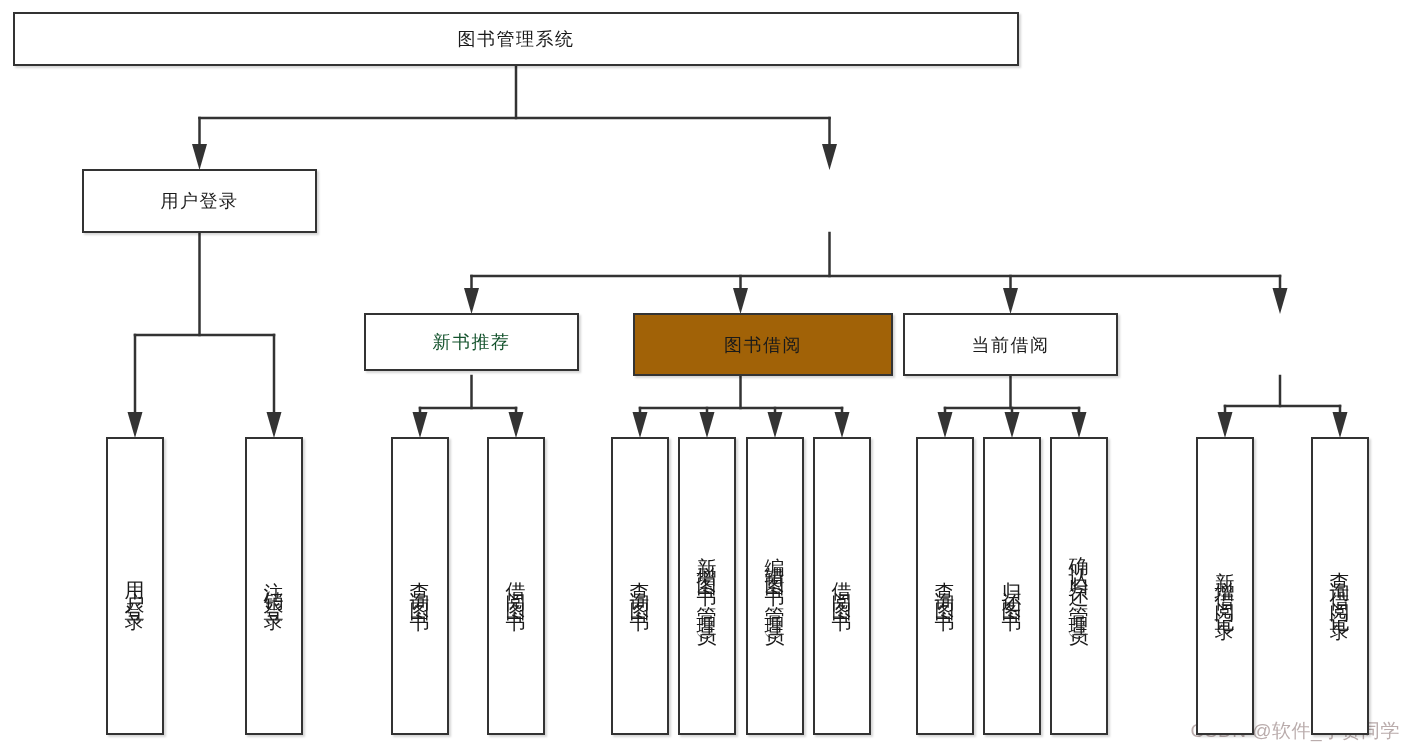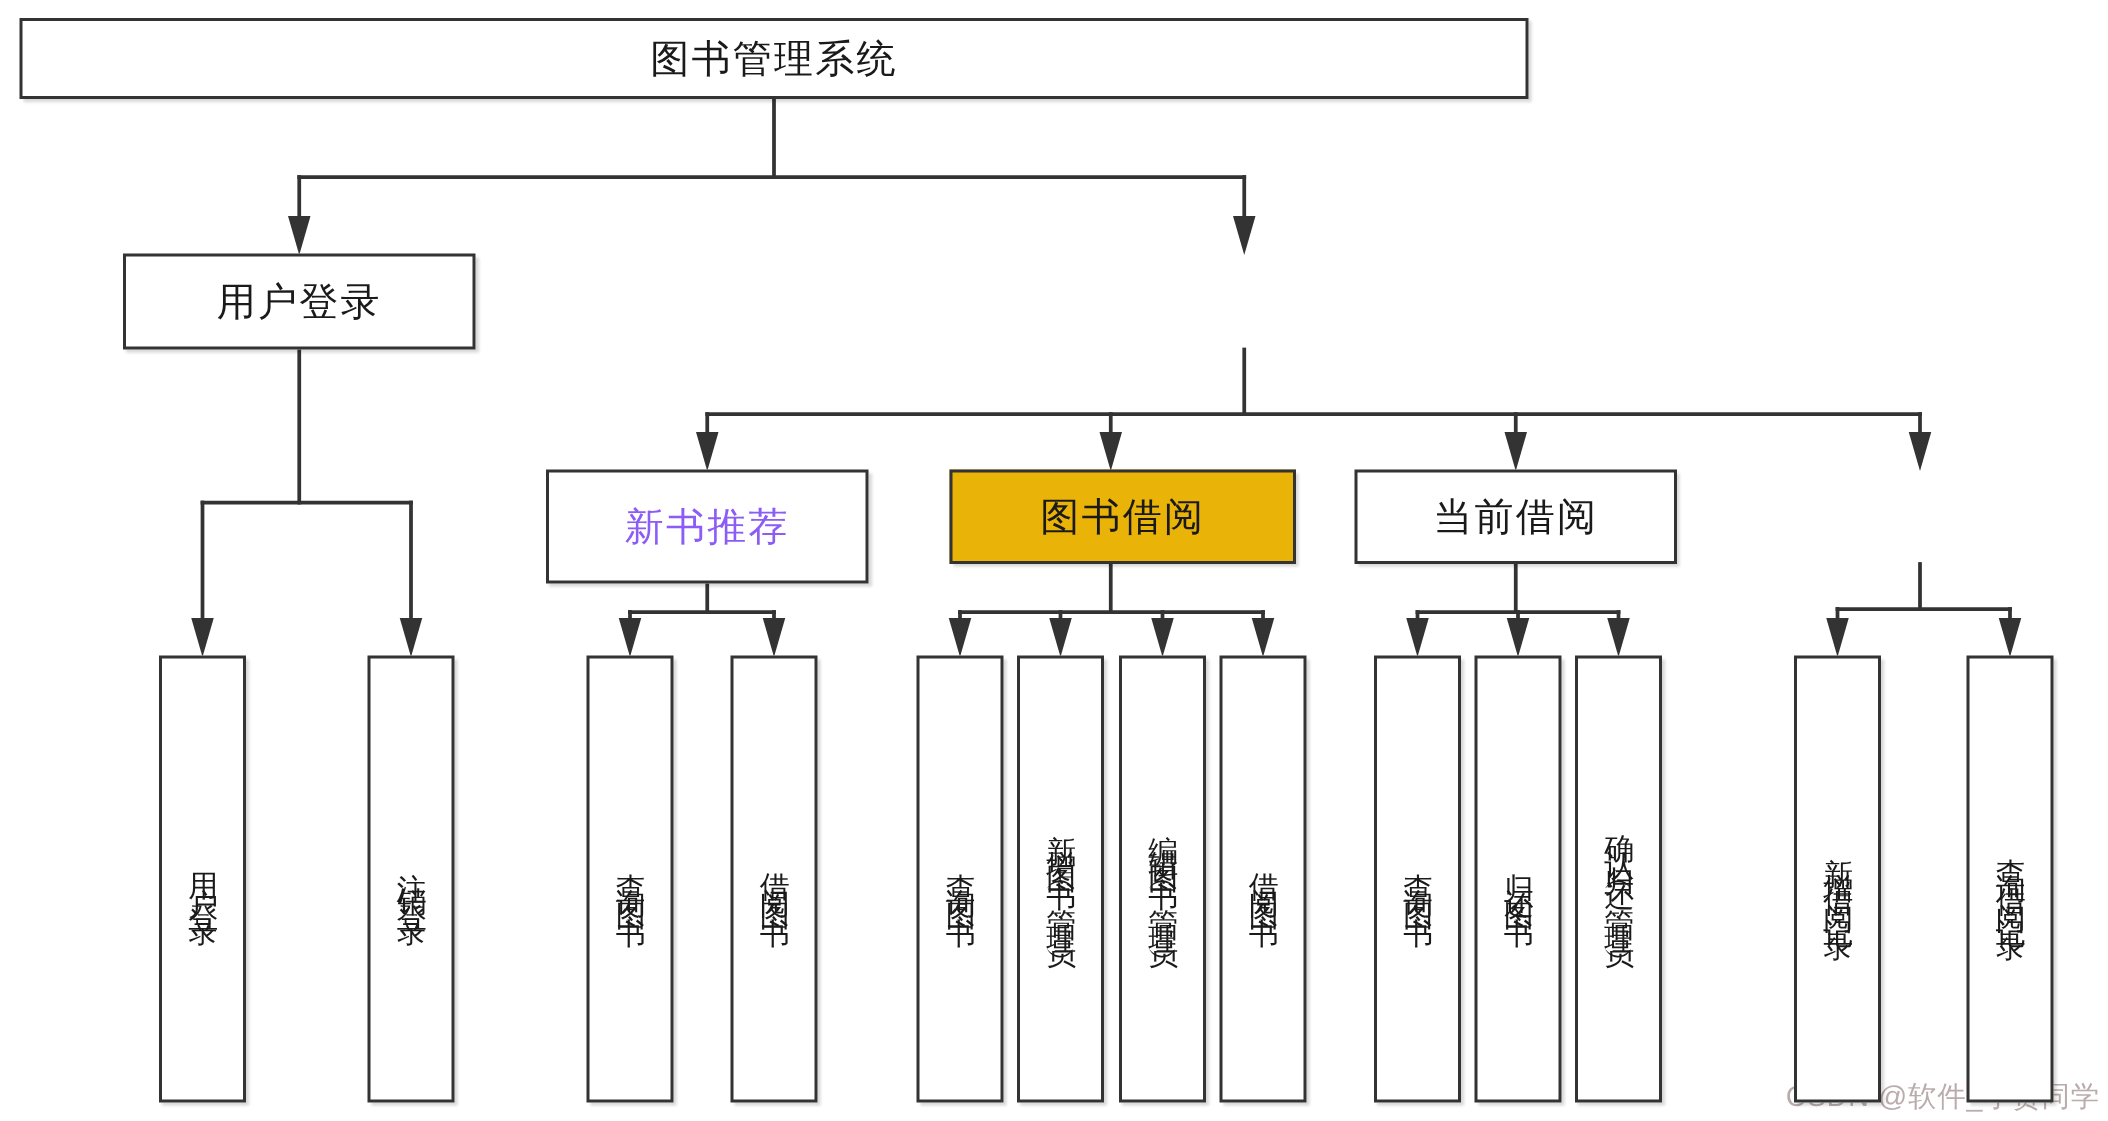--- a/index.html
+++ b/index.html
@@ -8,21 +8,21 @@
     font-family:"Liberation Sans","DejaVu Sans",sans-serif;overflow:hidden;
   }
   .connector-layer{position:absolute;left:0;top:0;}
   .node{
     position:absolute;box-sizing:border-box;background:#ffffff;
     border:2px solid var(--line,#333333);
     display:flex;align-items:center;justify-content:center;
     color:#1a1a1a;
     box-shadow:2px 2px 2px rgba(0,0,0,0.16);
   }
-  .node.h span{font-size:26px;letter-spacing:1.5px;white-space:nowrap;}
+  .node.h span{font-size:18px;letter-spacing:1.5px;white-space:nowrap;}
   .node.v span{
     writing-mode:vertical-rl;text-orientation:mixed;
     font-size:20px;letter-spacing:10px;line-height:1;
   }
   .watermark{
     position:absolute;right:5px;bottom:3px;
     font-size:19px;letter-spacing:0.5px;
     color:var(--wm,#b3a4a4);opacity:0.9;white-space:nowrap;
     pointer-events:none;
   }
@@ -86,24 +86,24 @@
       <polygon points="1332.5,412 1347.5,412 1340,438" fill="#333333"></polygon>
     </svg>
 
   <div class="watermark">CSDN @软件_小贺同学</div>
 <div class="node h" style="left: 13px; top: 12px; width: 1006px; height: 54px; color: rgb(26, 26, 26); background: rgb(255, 255, 255);">
       <span>图书管理系统</span>
     </div>
     <div class="node h" style="left: 82px; top: 169px; width: 235px; height: 64px; color: rgb(26, 26, 26); background: rgb(255, 255, 255);">
       <span>用户登录</span>
     </div>
-    <div class="node h" style="left: 364px; top: 313px; width: 215px; height: 76px; color: #8b5cf6; background: rgb(255, 255, 255);">
+    <div class="node h" style="left: 364px; top: 313px; width: 215px; height: 58px; color: #14532d; background: rgb(255, 255, 255);">
       <span>新书推荐</span>
     </div>
-    <div class="node h" style="left: 633px; top: 313px; width: 231px; height: 63px; color: rgb(26, 26, 26); background: #eab308;">
+    <div class="node h" style="left: 633px; top: 313px; width: 260px; height: 63px; color: rgb(26, 26, 26); background: #a16207;">
       <span>图书借阅</span>
     </div>
     <div class="node h" style="left: 903px; top: 313px; width: 215px; height: 63px; color: rgb(26, 26, 26); background: rgb(255, 255, 255); justify-content: center;">
       <span>当前借阅</span>
     </div>
     <div class="node v" style="left: 106px; top: 437px; width: 58px; height: 298px; color: rgb(26, 26, 26); background: rgb(255, 255, 255);">
       <span>用户登录</span>
     </div>
     <div class="node v" style="left: 245px; top: 437px; width: 58px; height: 298px; color: rgb(26, 26, 26); background: rgb(255, 255, 255);">
       <span>注销登录</span>

